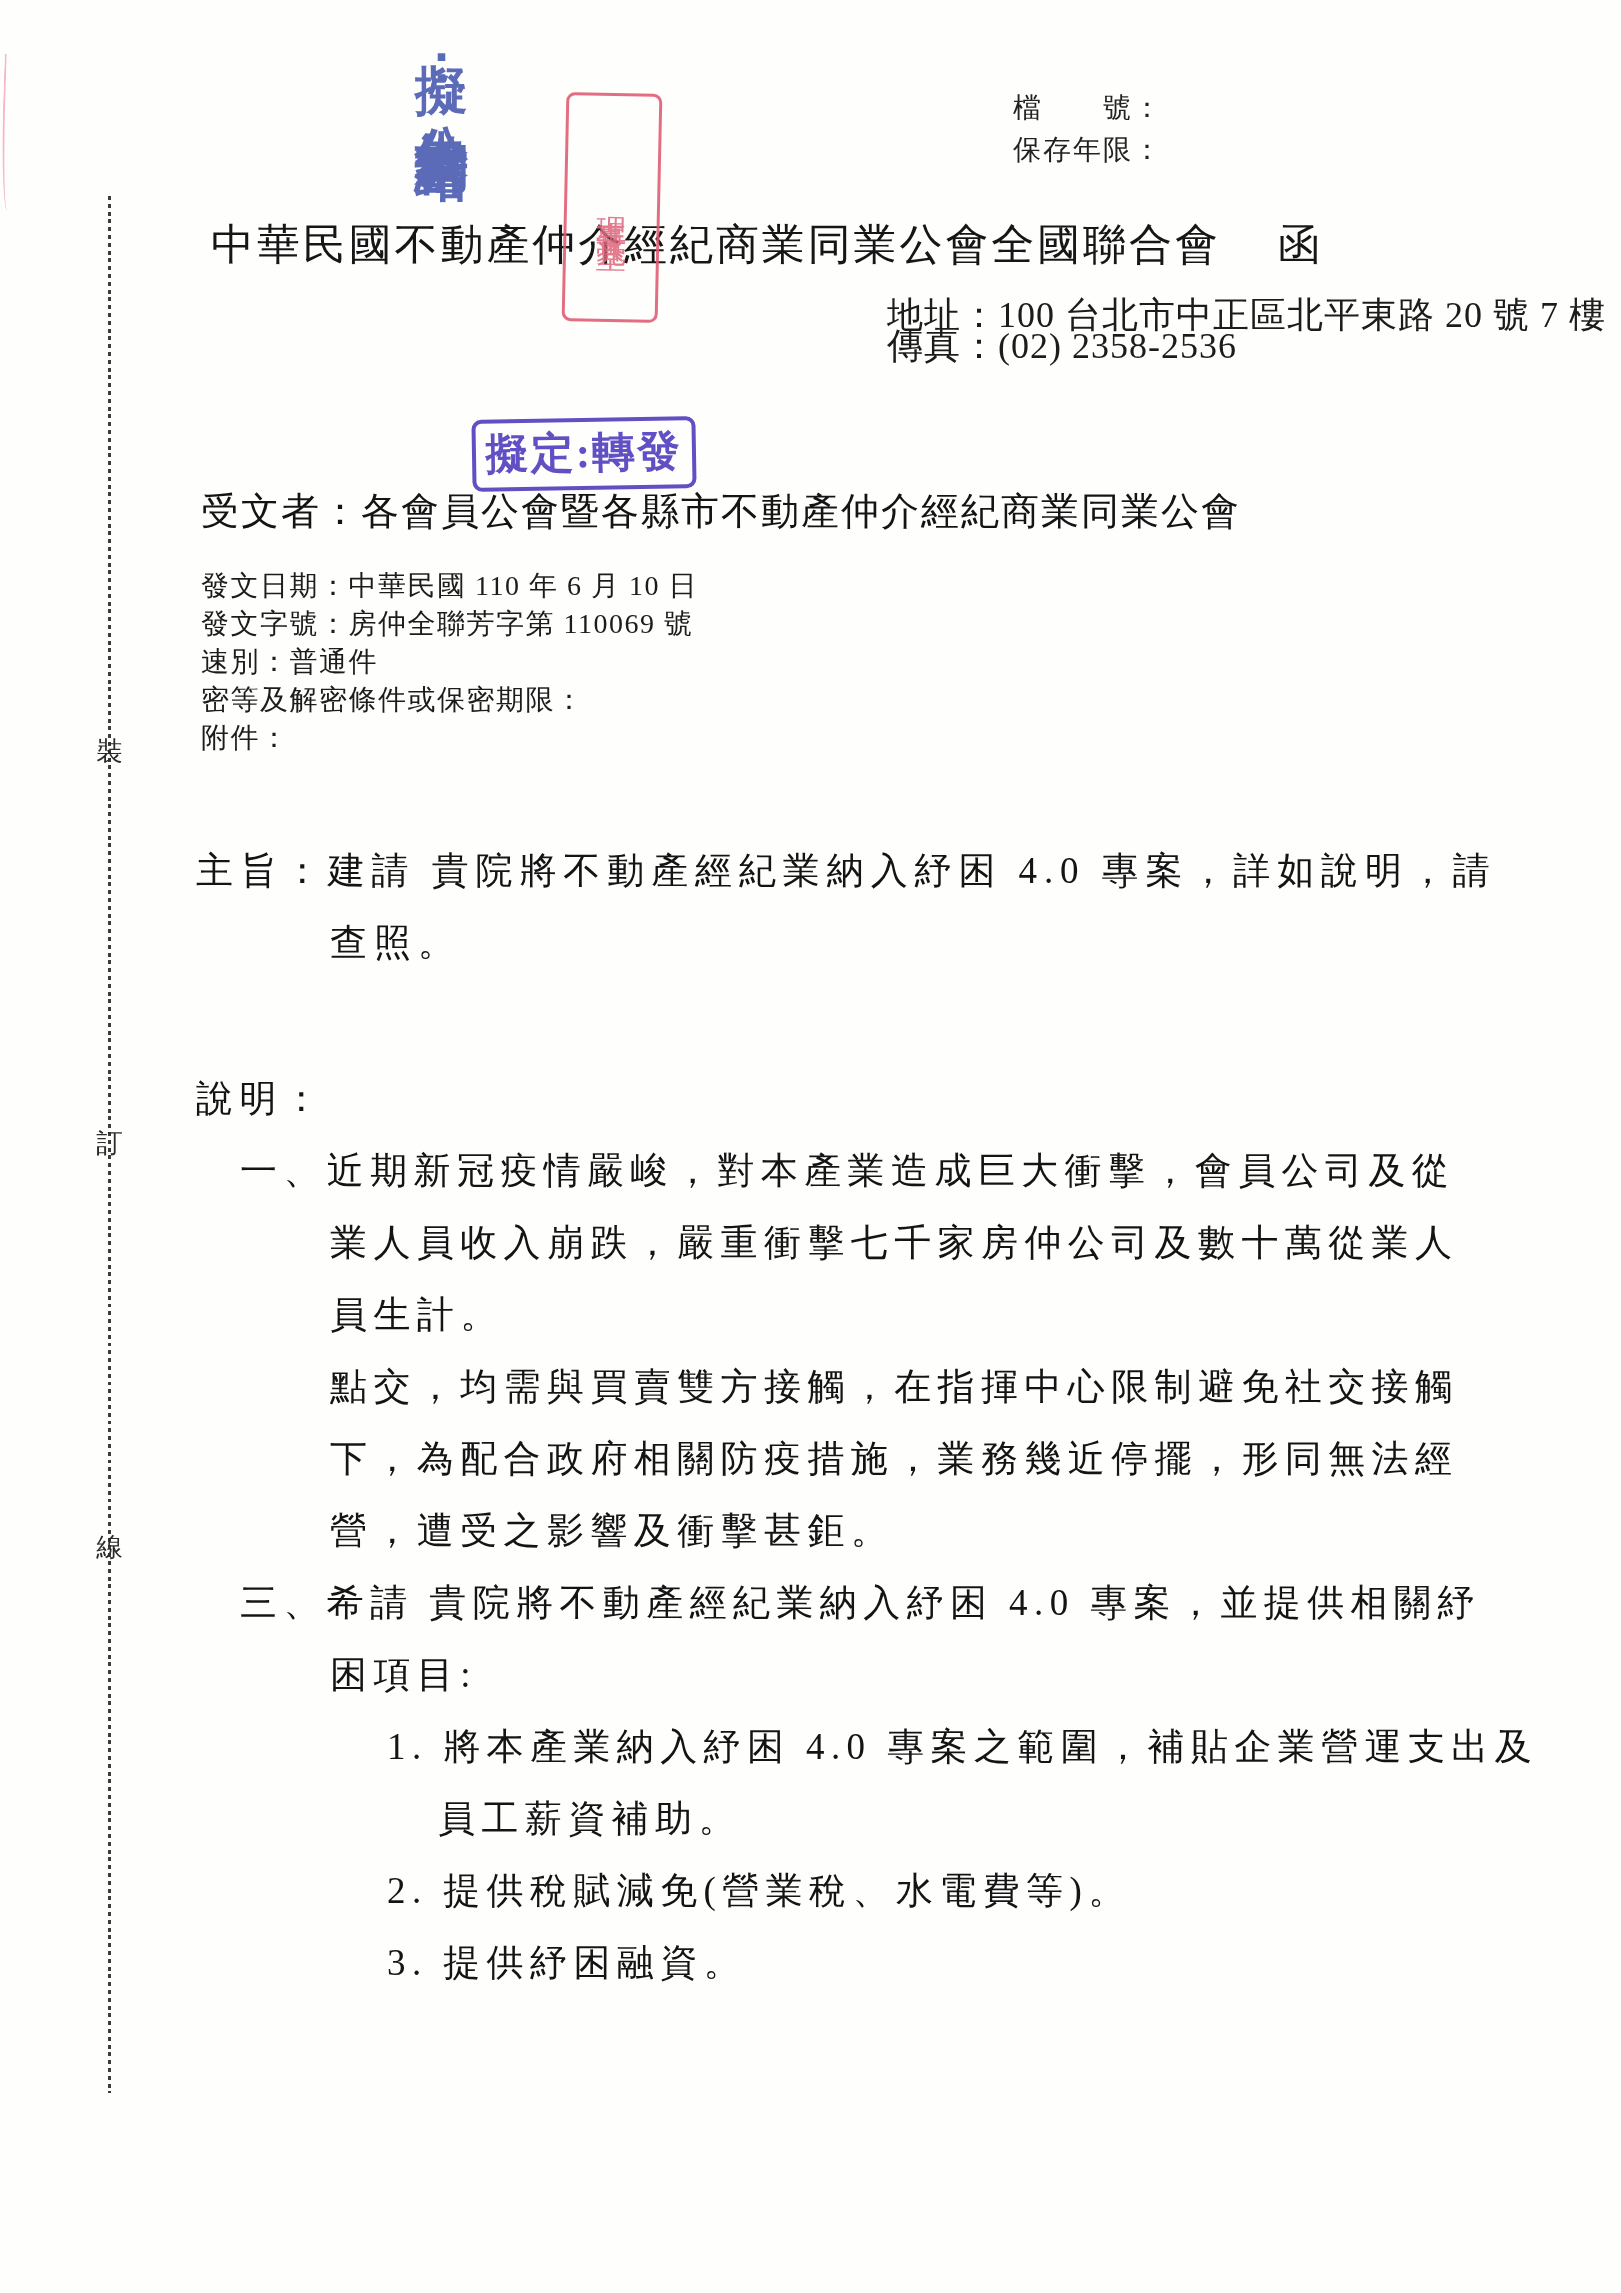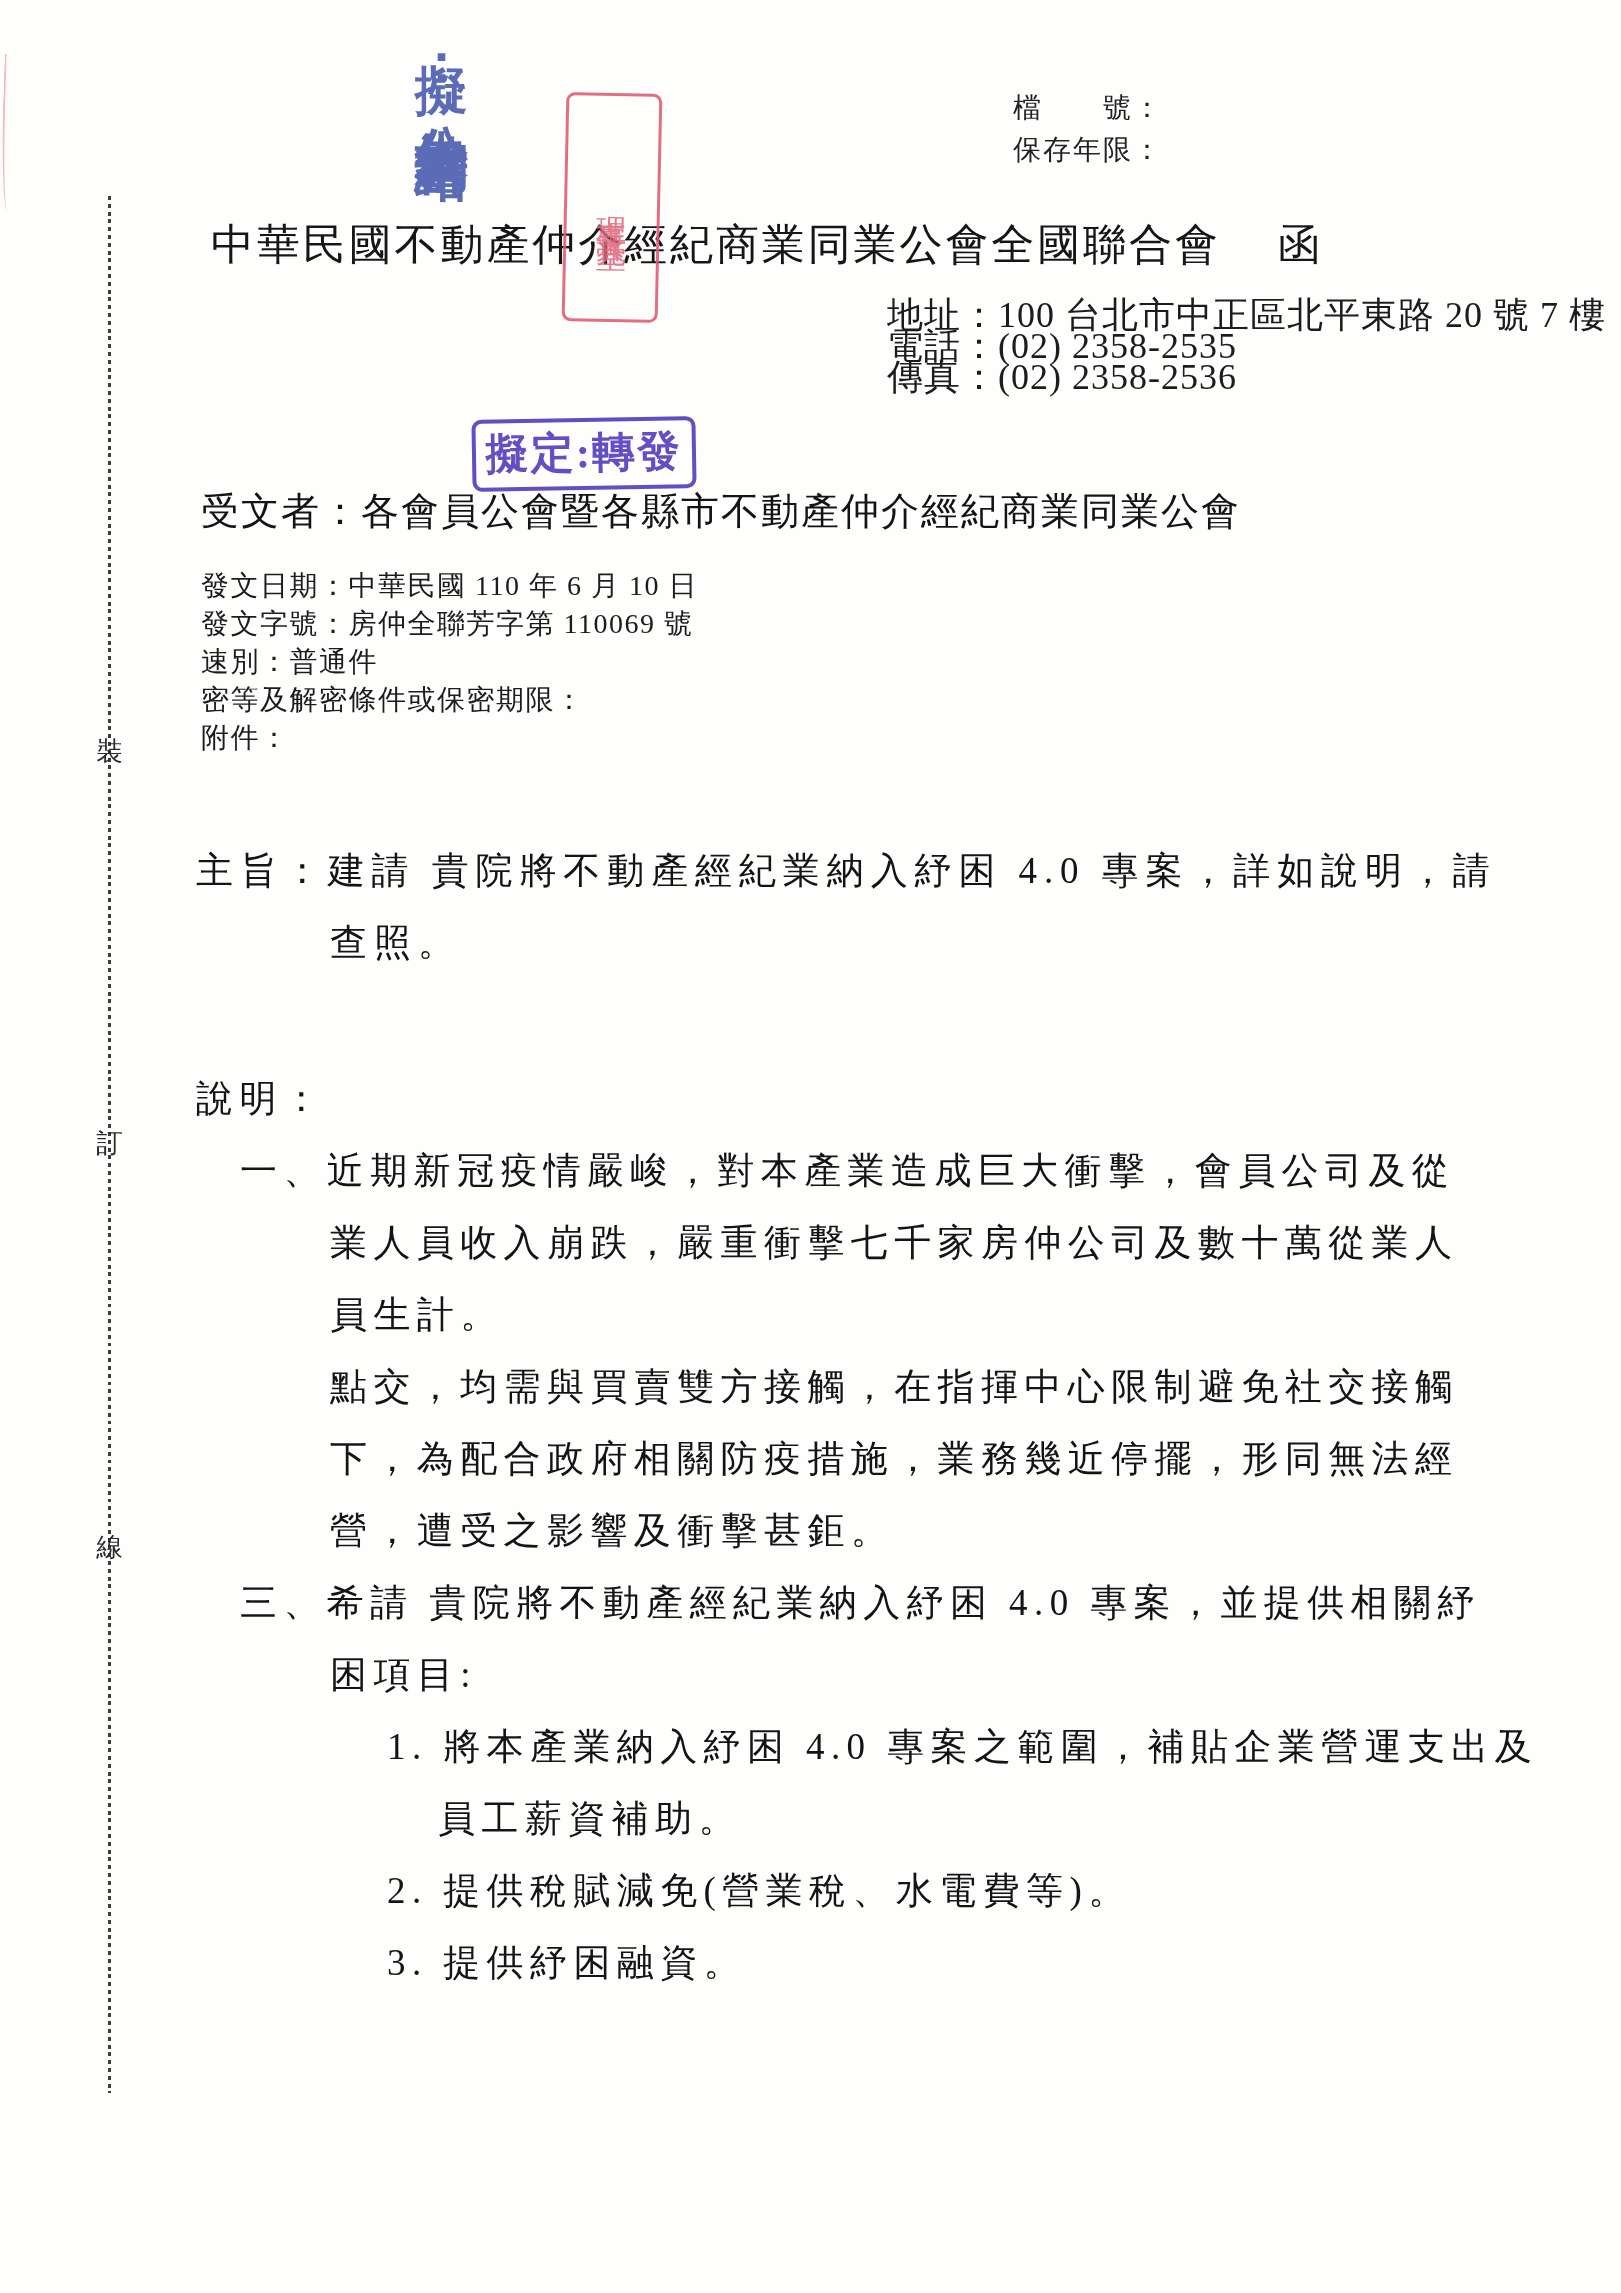--- a/index.html
+++ b/index.html
@@ -101,21 +101,20 @@
 
   <div class="red-stamp">理事長黃兆堂</div>
 
   <div class="title-row">
     <span class="org-name">中華民國不動產仲介經紀商業同業公會全國聯合會</span>
     <span class="doc-type">函</span>
   </div>
 
   <div class="contact">
     <div>地址：100 台北市中正區北平東路 20 號 7 樓</div>
-    <div>電話：(02) 2358-2535</div>
     <div>傳真：(02) 2358-2536</div>
   </div>
 
   <div class="purple-stamp">擬定:轉發</div>
 
   <div class="recipient">受文者：各會員公會暨各縣市不動產仲介經紀商業同業公會</div>
 
   <div class="meta">
       <div class="">發文日期：中華民國 110 年 6 月 10 日</div>
       <div class="">發文字號：房仲全聯芳字第 110069 號</div>

